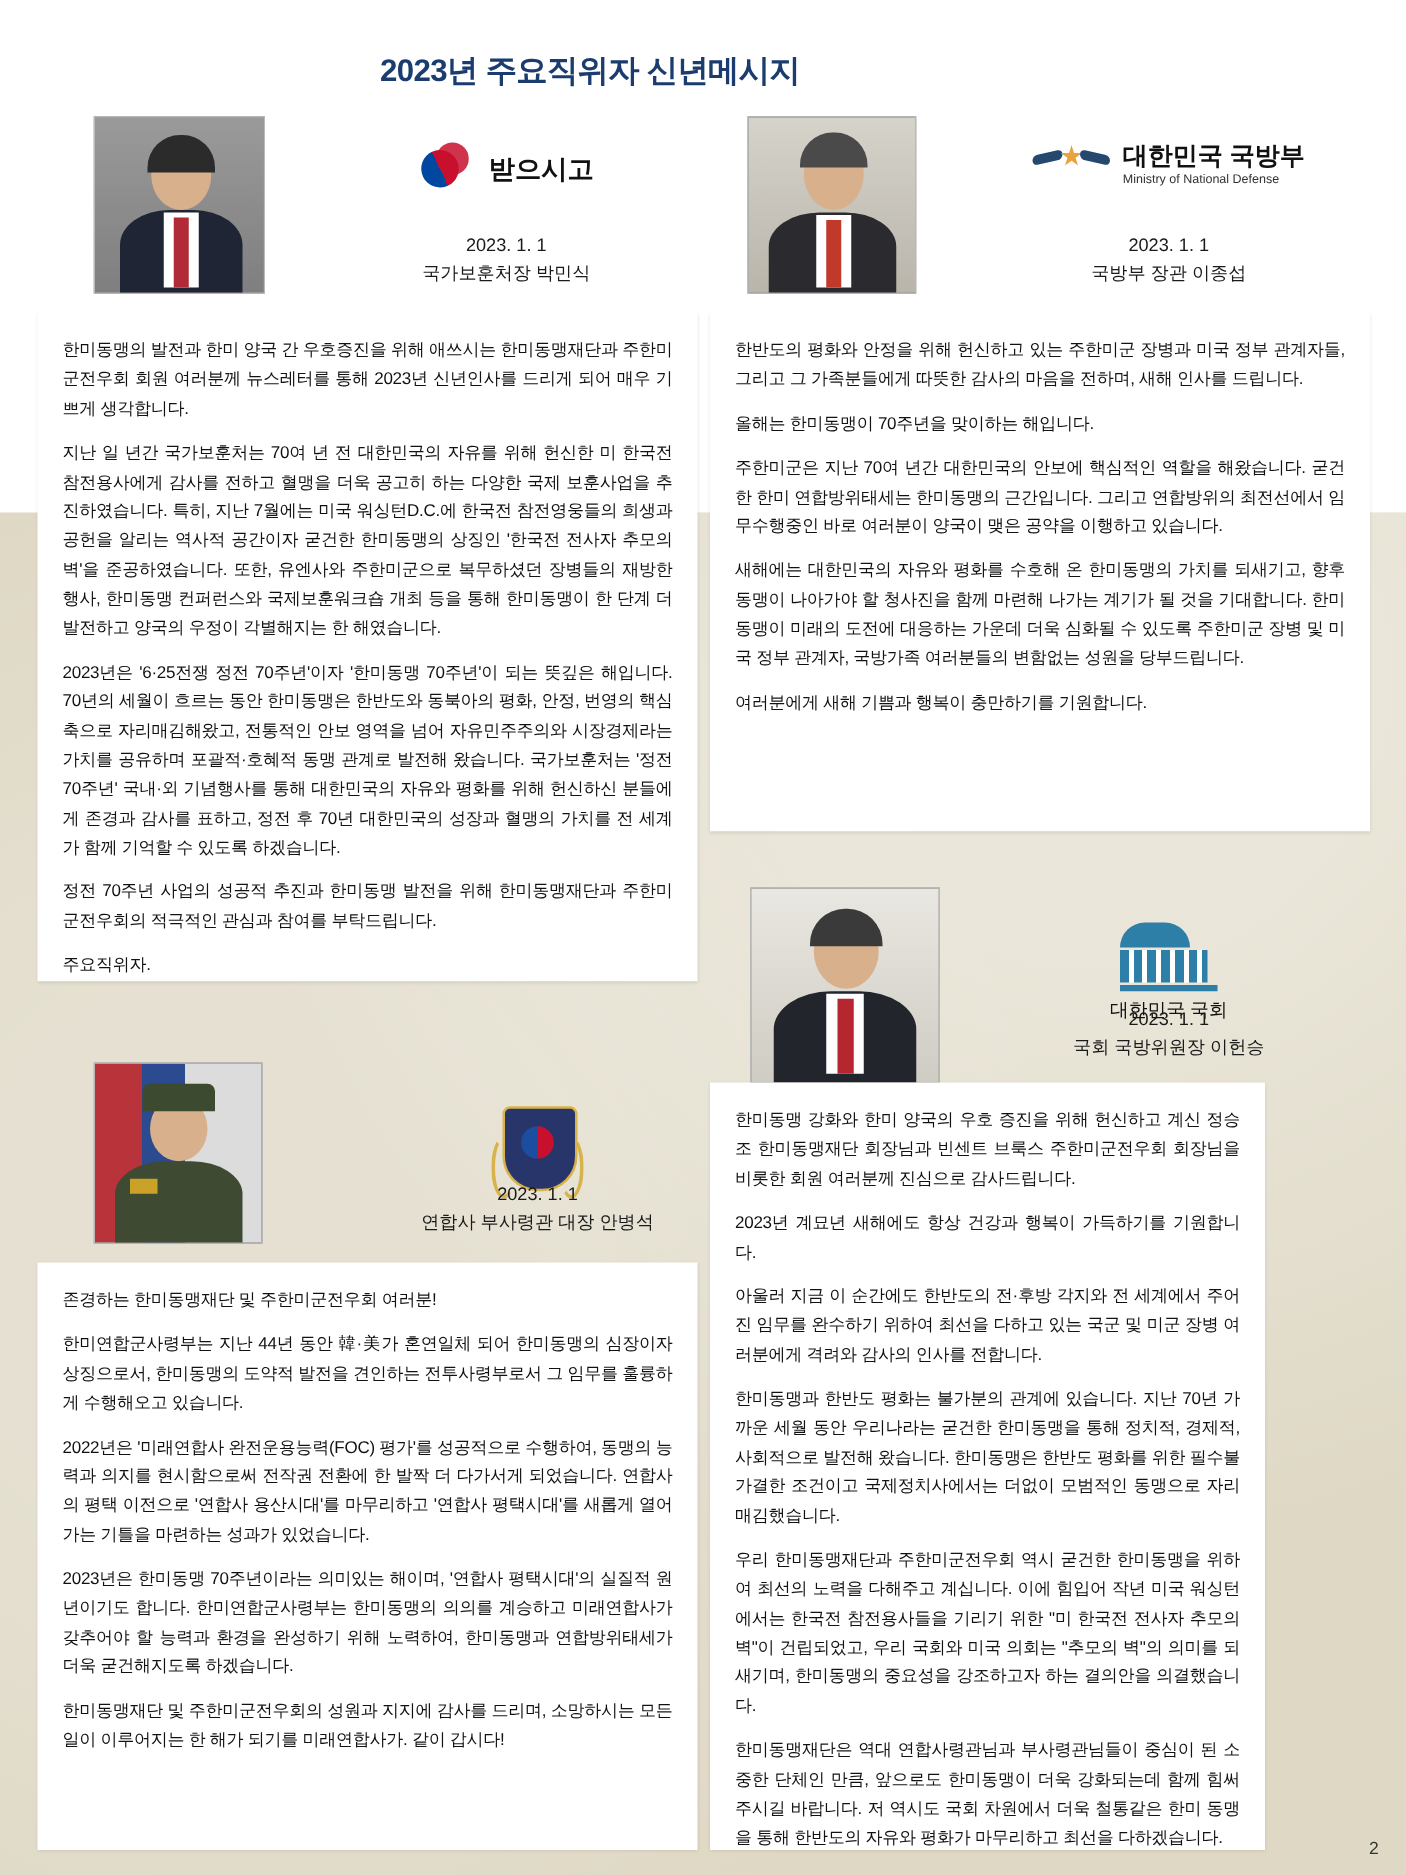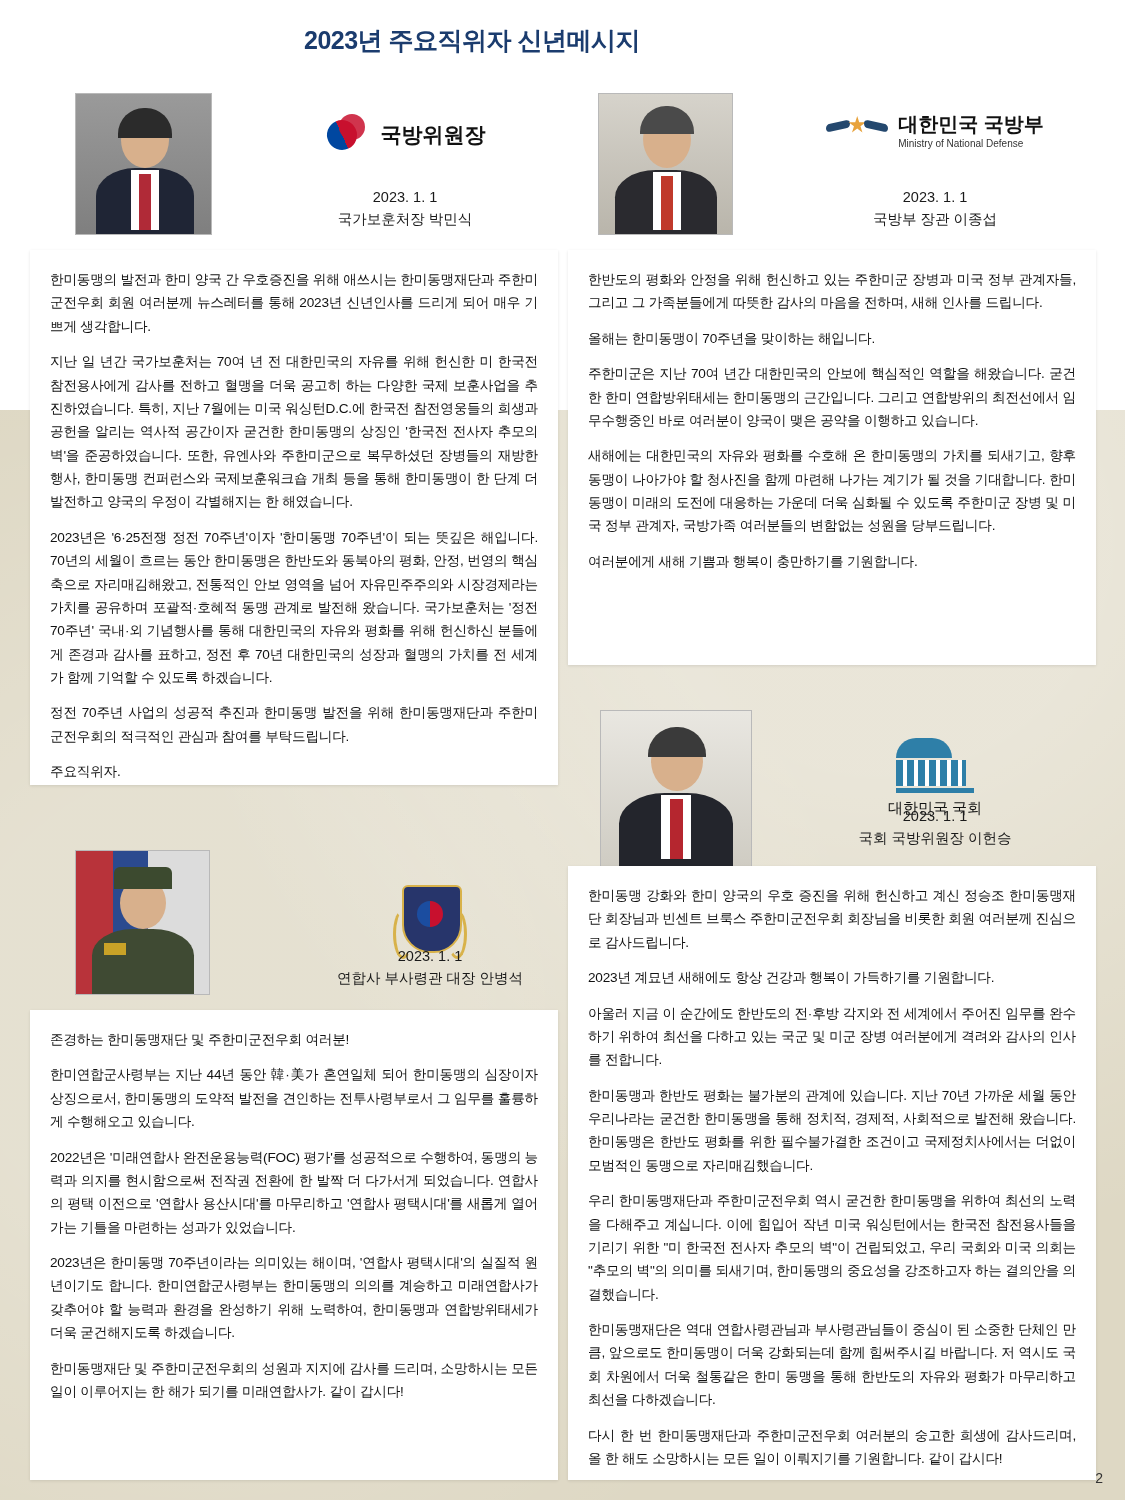--- a/index.html
+++ b/index.html
@@ -15,21 +15,21 @@
   .bg-bottom{position:absolute;left:0;top:410px;width:1125px;height:1090px;
     background:#ded8c4;}
   .bg-bottom:after{
     content:"";position:absolute;left:0;top:0;width:100%;height:100%;
     background:radial-gradient(circle at 78% 12%, rgba(255,255,255,.35) 0 18%, rgba(255,255,255,0) 55%),
                radial-gradient(circle at 18% 55%, rgba(255,255,255,.22) 0 22%, rgba(255,255,255,0) 60%);
   }
   .page{position:absolute;left:0;top:0;width:1125px;height:1500px;}
 
   .title{
-    position:absolute;left:0;top:24px;width:944px;text-align:center;
+    position:absolute;left:0;top:40px;width:944px;text-align:center;
     font-size:25px;font-weight:bold;color:#1b3c6e;letter-spacing:-0.5px;
   }
 
   
   .photo{
     position:absolute;background:#8d8d8d;border:1px solid #b9b9b9;
     overflow:hidden;
   }
   .photo .bgfill{position:absolute;inset:0;}
   .photo .head{position:absolute;border-radius:50%;background:#d8b08c;}
@@ -114,21 +114,21 @@
     <div class="shirt" style="left:55px;top:76px;width:28px;height:60px;"></div>
     <div class="tie" style="left:63px;top:80px;width:12px;height:56px;background:#b02a37;"></div>
   </div>
 
   <div class="emblem-wrap" style="left:265px;top:112px;width:280px;">
     <div class="mpva">
       <span class="taeguk">
           <span class="p1"></span>
           <span class="p2"></span>
         </span>
-      <span class="txt">국방위원장</span>
+      <span class="txt">받으시고</span>
     </div>
   </div>
 
   <div class="caption" style="left:265px;top:186px;width:280px;">
     <span class="d">2023. 1. 1</span>
     <span class="n">국가보훈처장 박민식</span>
   </div>
 
   <div class="textbox" style="left:30px;top:250px;width:528px;height:535px;">
     <p>한미동맹의 발전과 한미 양국 간 우호증진을 위해 애쓰시는 한미동맹재단과 주한미군전우회 회원 여러분께 뉴스레터를 통해 2023년 신년인사를 드리게 되어 매우 기쁘게 생각합니다.</p>
@@ -192,21 +192,21 @@
       </div>
       <div class="emblem-sub" style="font-size:15px;color:#111;margin-top:6px;">대한민국 국회</div>
     </div>
   </div>
 
   <div class="caption" style="left:800px;top:805px;width:270px;">
     <span class="d">2023. 1. 1</span>
     <span class="n">국회 국방위원장 이헌승</span>
   </div>
 
-  <div class="textbox" style="left:568px;top:866px;width:528px;height:614px;">
+  <div class="textbox" style="left:568px;top:866px;width:444px;height:614px;">
     <p>한미동맹 강화와 한미 양국의 우호 증진을 위해 헌신하고 계신 정승조 한미동맹재단 회장님과 빈센트 브룩스 주한미군전우회 회장님을 비롯한 회원 여러분께 진심으로 감사드립니다.</p>
     <p>2023년 계묘년 새해에도 항상 건강과 행복이 가득하기를 기원합니다.</p>
     <p>아울러 지금 이 순간에도 한반도의 전·후방 각지와 전 세계에서 주어진 임무를 완수하기 위하여 최선을 다하고 있는 국군 및 미군 장병 여러분에게 격려와 감사의 인사를 전합니다.</p>
     <p>한미동맹과 한반도 평화는 불가분의 관계에 있습니다. 지난 70년 가까운 세월 동안 우리나라는 굳건한 한미동맹을 통해 정치적, 경제적, 사회적으로 발전해 왔습니다. 한미동맹은 한반도 평화를 위한 필수불가결한 조건이고 국제정치사에서는 더없이 모범적인 동맹으로 자리매김했습니다.</p>
     <p>우리 한미동맹재단과 주한미군전우회 역시 굳건한 한미동맹을 위하여 최선의 노력을 다해주고 계십니다. 이에 힘입어 작년 미국 워싱턴에서는 한국전 참전용사들을 기리기 위한 "미 한국전 전사자 추모의 벽"이 건립되었고, 우리 국회와 미국 의회는 "추모의 벽"의 의미를 되새기며, 한미동맹의 중요성을 강조하고자 하는 결의안을 의결했습니다.</p>
     <p>한미동맹재단은 역대 연합사령관님과 부사령관님들이 중심이 된 소중한 단체인 만큼, 앞으로도 한미동맹이 더욱 강화되는데 함께 힘써주시길 바랍니다. 저 역시도 국회 차원에서 더욱 철통같은 한미 동맹을 통해 한반도의 자유와 평화가 마무리하고 최선을 다하겠습니다.</p>
     <p>다시 한 번 한미동맹재단과 주한미군전우회 여러분의 숭고한 희생에 감사드리며, 올 한 해도 소망하시는 모든 일이 이뤄지기를 기원합니다. 같이 갑시다!</p>
   </div>
 
   <div class="photo" style="left:75px;top:850px;width:133px;height:143px;">

